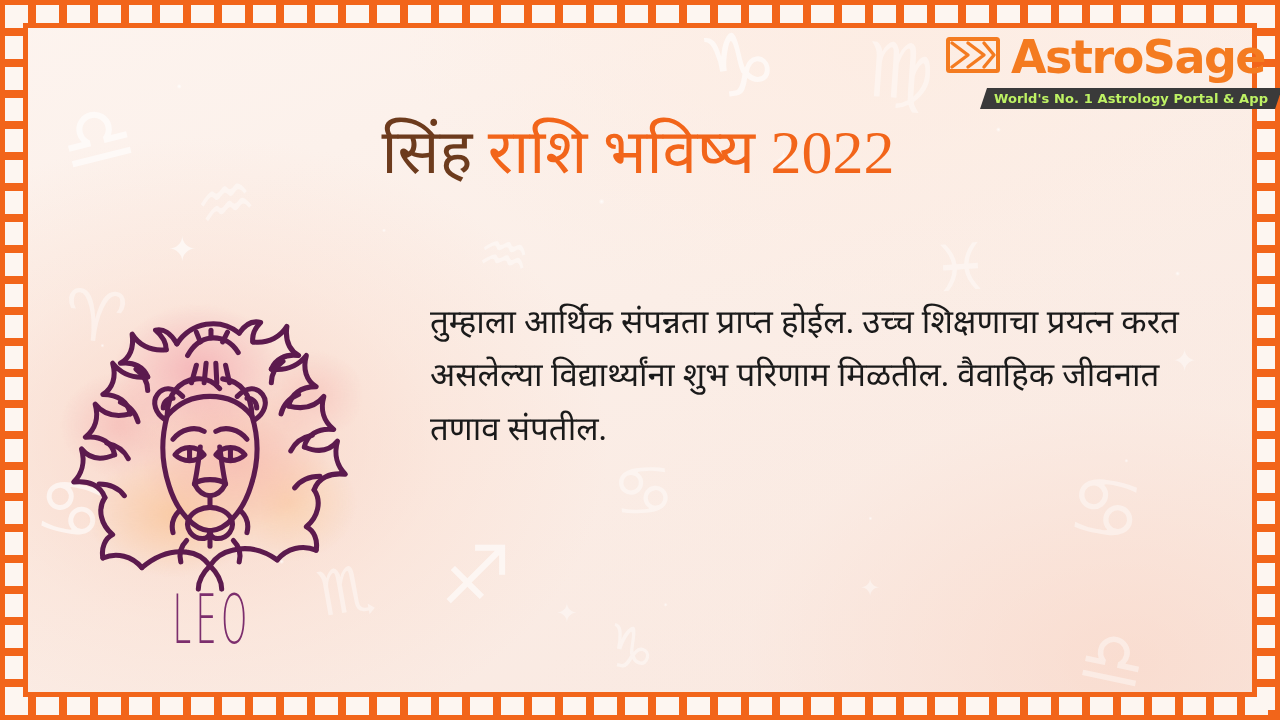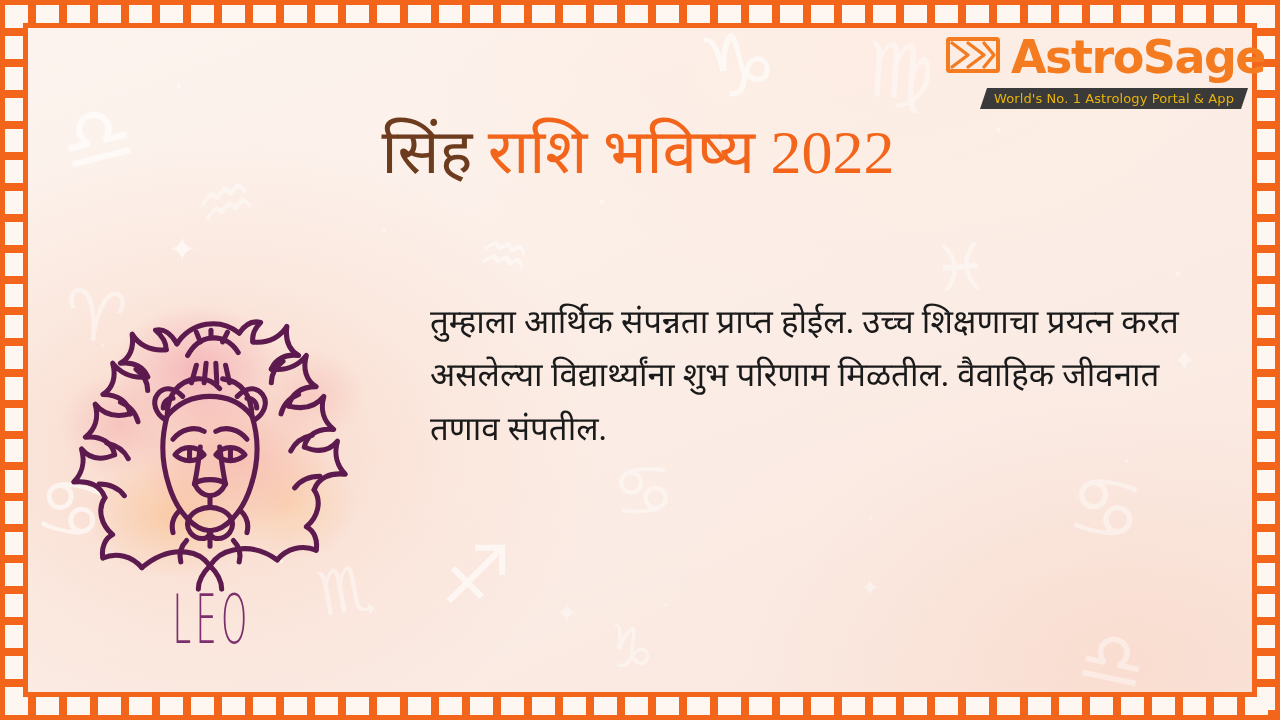--- a/index.html
+++ b/index.html
@@ -134,23 +134,23 @@
     display: flex;
     align-items: center;
     justify-content: center;
     background: #3a3a3a;
     clip-path: polygon(7px 0, 100% 0, calc(100% - 7px) 100%, 0 100%);
     padding: 0 14px;
     width: fit-content;
   }
   .logo-tagline {
     font-family: "DejaVu Sans", sans-serif;
-    font-weight: normal;
+    font-weight: bold;
     font-size: 13px;
-    color: #eab308;
+    color: #bef264;
     white-space: nowrap;
     letter-spacing: 0.1px;
   }
 
   
   .title {
     position: absolute;
     left: 0;
     right: 4px;
     top: 118px;

